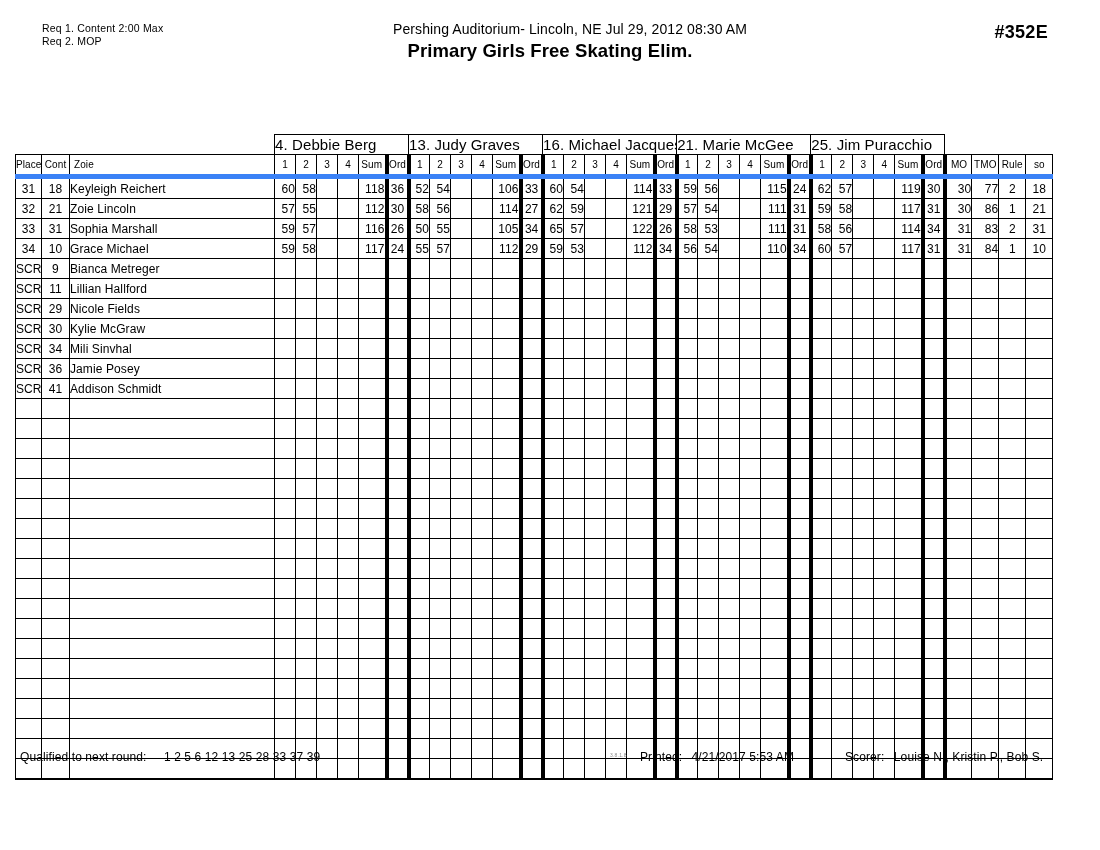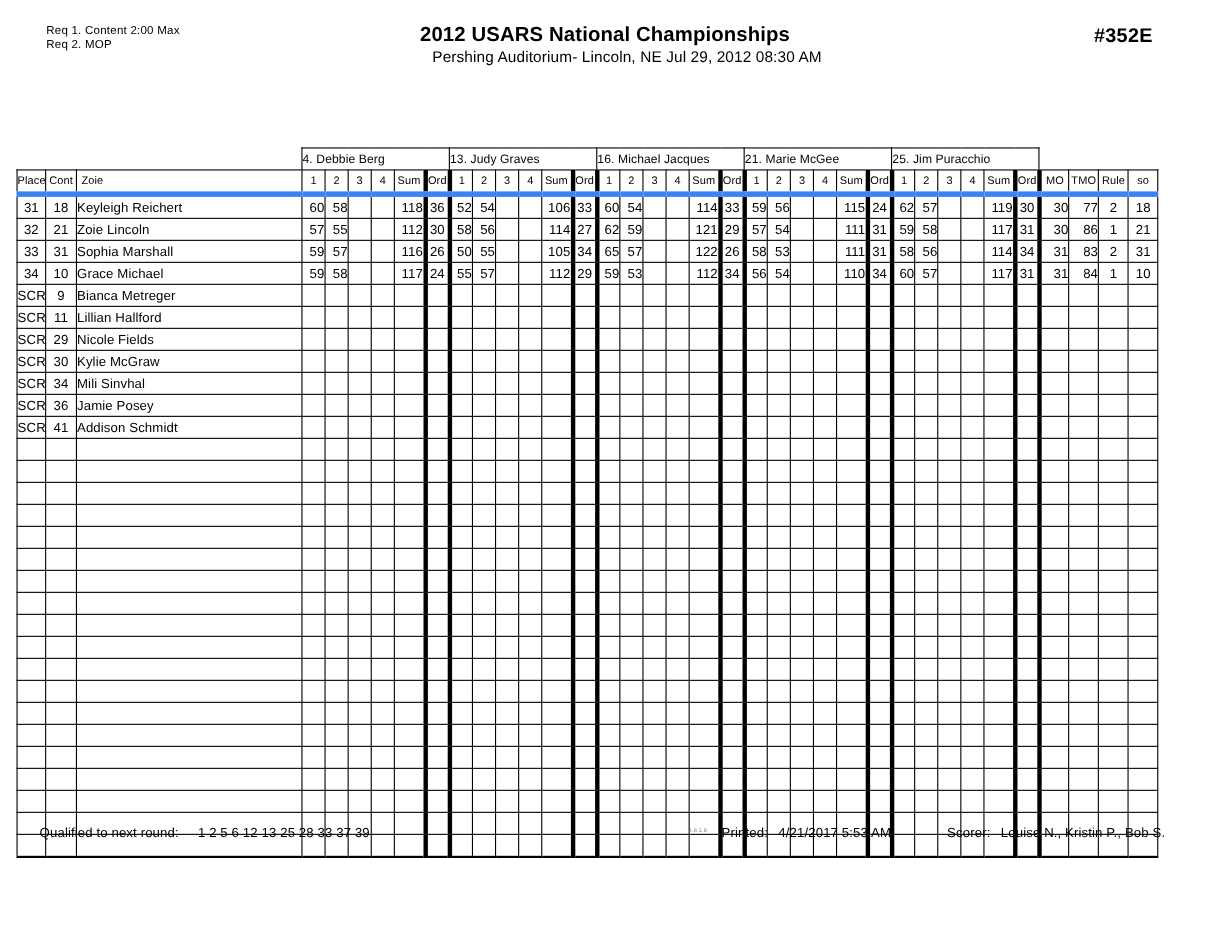--- a/index.html
+++ b/index.html
@@ -94,21 +94,21 @@
   }
   
   td.spacer-cell {
     border: 0 !important;
     border-bottom: 0 !important;
     background: transparent;
   }
   td.judge-name {
     text-align: left;
     padding-left: 6px;
-    font-size: 11px;
+    font-size: 15px;
     letter-spacing: 0.1px;
   }
   th.col-head {
     font-size: 10px;
     text-align: center;
     letter-spacing: 0.1px;
   }
   th.col-head.left-head {
     text-align: left;
     padding-left: 4px;
@@ -149,21 +149,21 @@
   tr.first-data-row td {
     border-top: 2px solid #000000;
   }
   tr.last-row td {
     border-bottom: 2px solid #000000;
   }
 
   
   #footer {
     position: absolute;
-    left: 16px;
+    left: 0;
     top: 750px;
     width: 1060px;
     height: 20px;
     font-size: 12px;
   }
   #qualified-line {
     position: absolute;
     left: 20px;
     top: 0;
     white-space: nowrap;
@@ -200,22 +200,22 @@
 <body>
 
 <div id="req-block">
   <div>Req  1.  Content 2:00 Max</div>
   <div>Req  2.  MOP</div>
 </div>
 
 <div id="event-number">#352E</div>
 
 <div id="header-titles">
-  <div id="meet-title">2012 USARS National Championships</div>
   <div id="venue-line">Pershing Auditorium- Lincoln, NE  Jul 29, 2012  08:30 AM</div>
+  <div id="event-title">Primary Girls Free Skating Elim.</div>
 </div>
 
 <div id="results-table-wrap">
   <table class="grid">
     <colgroup id="table-colgroup">
         <col style="width: 26px;">
         <col style="width: 28px;">
         <col style="width: 205px;">
         <col style="width: 21px;">
         <col style="width: 21px;">

